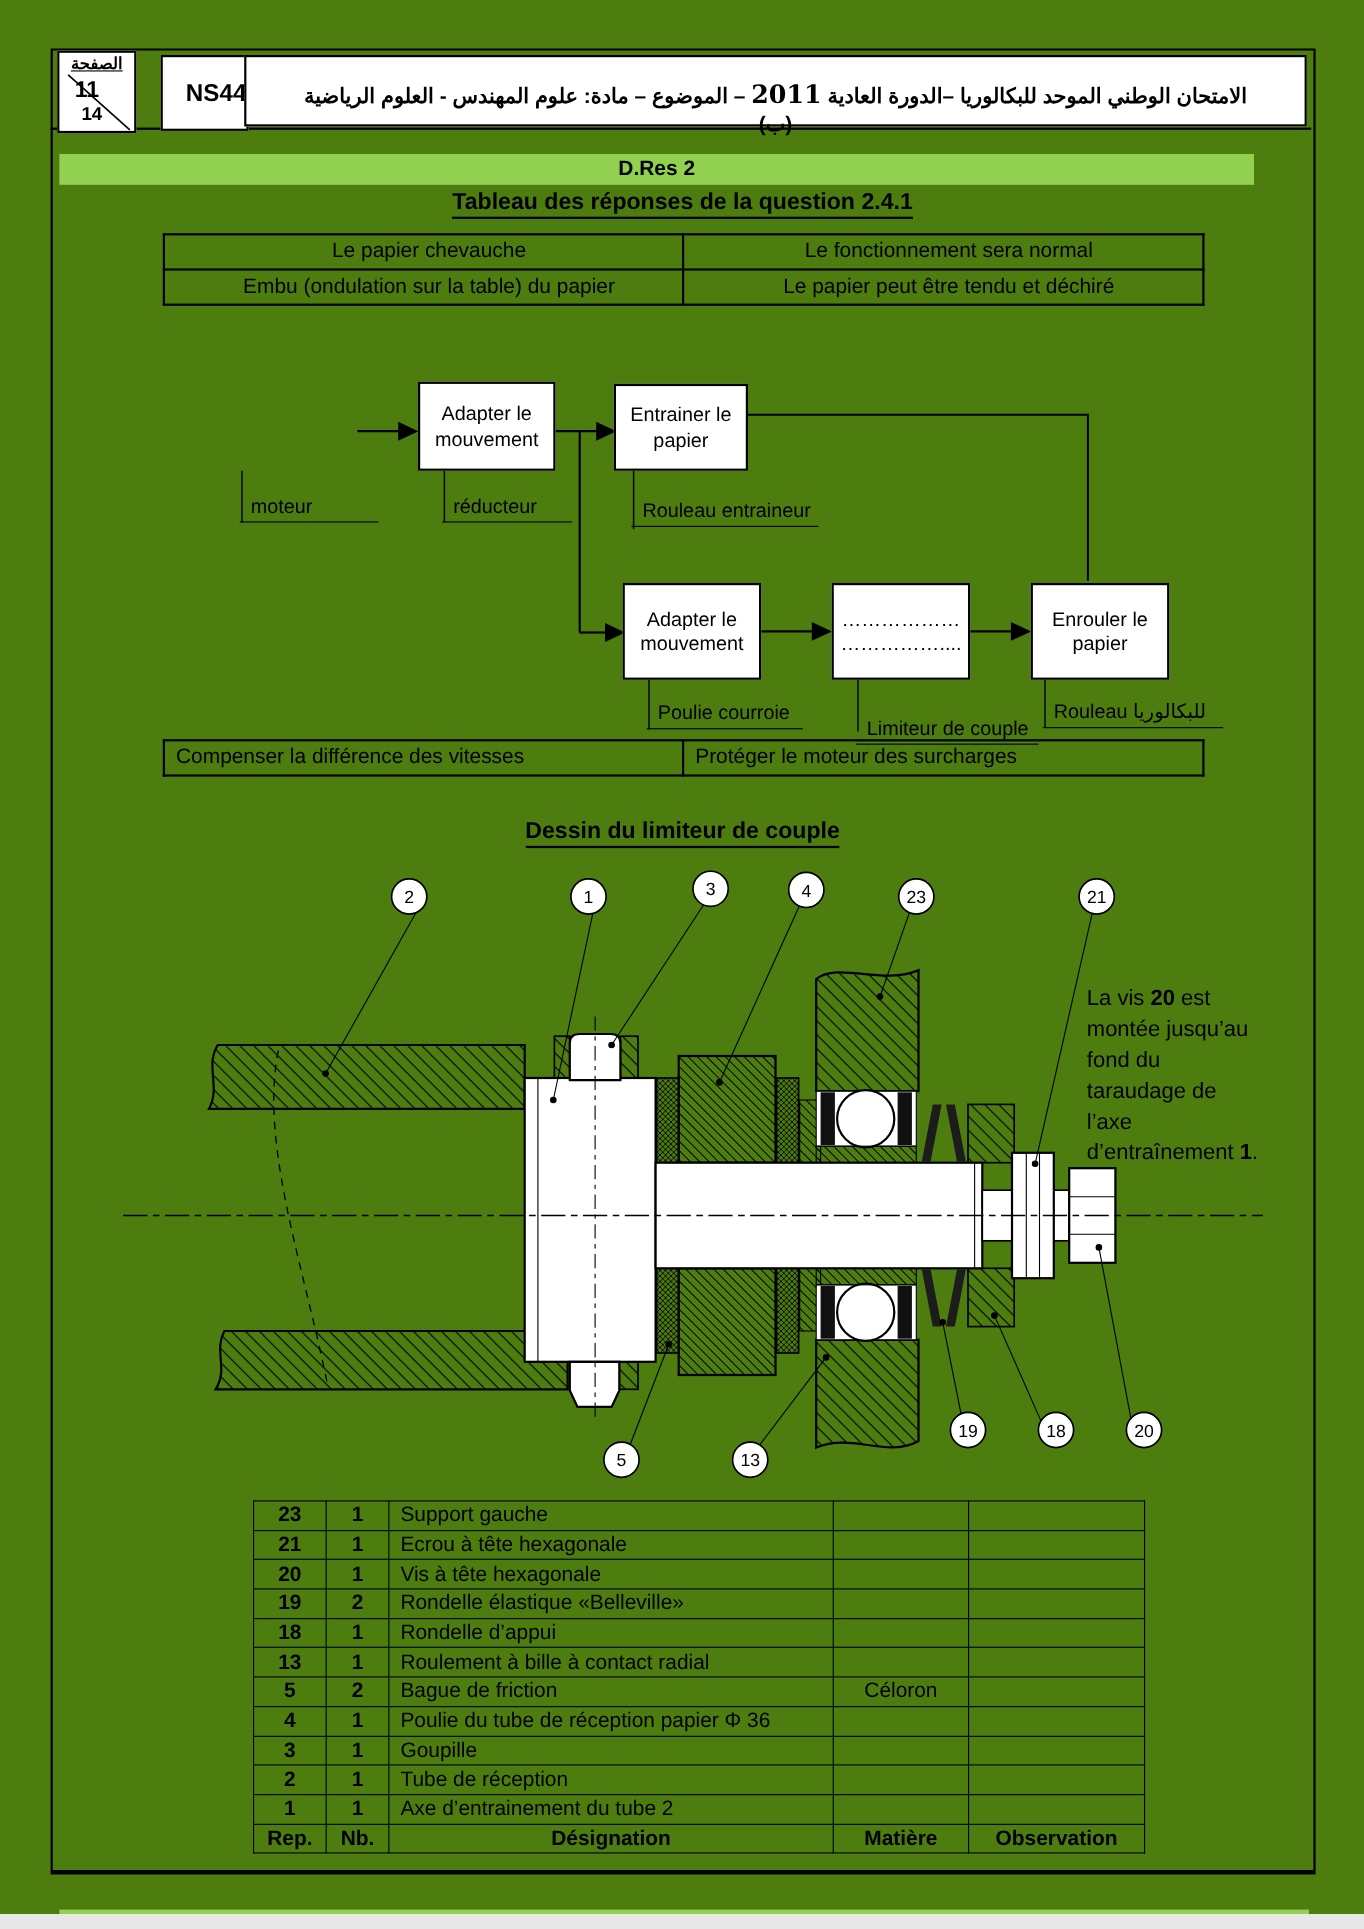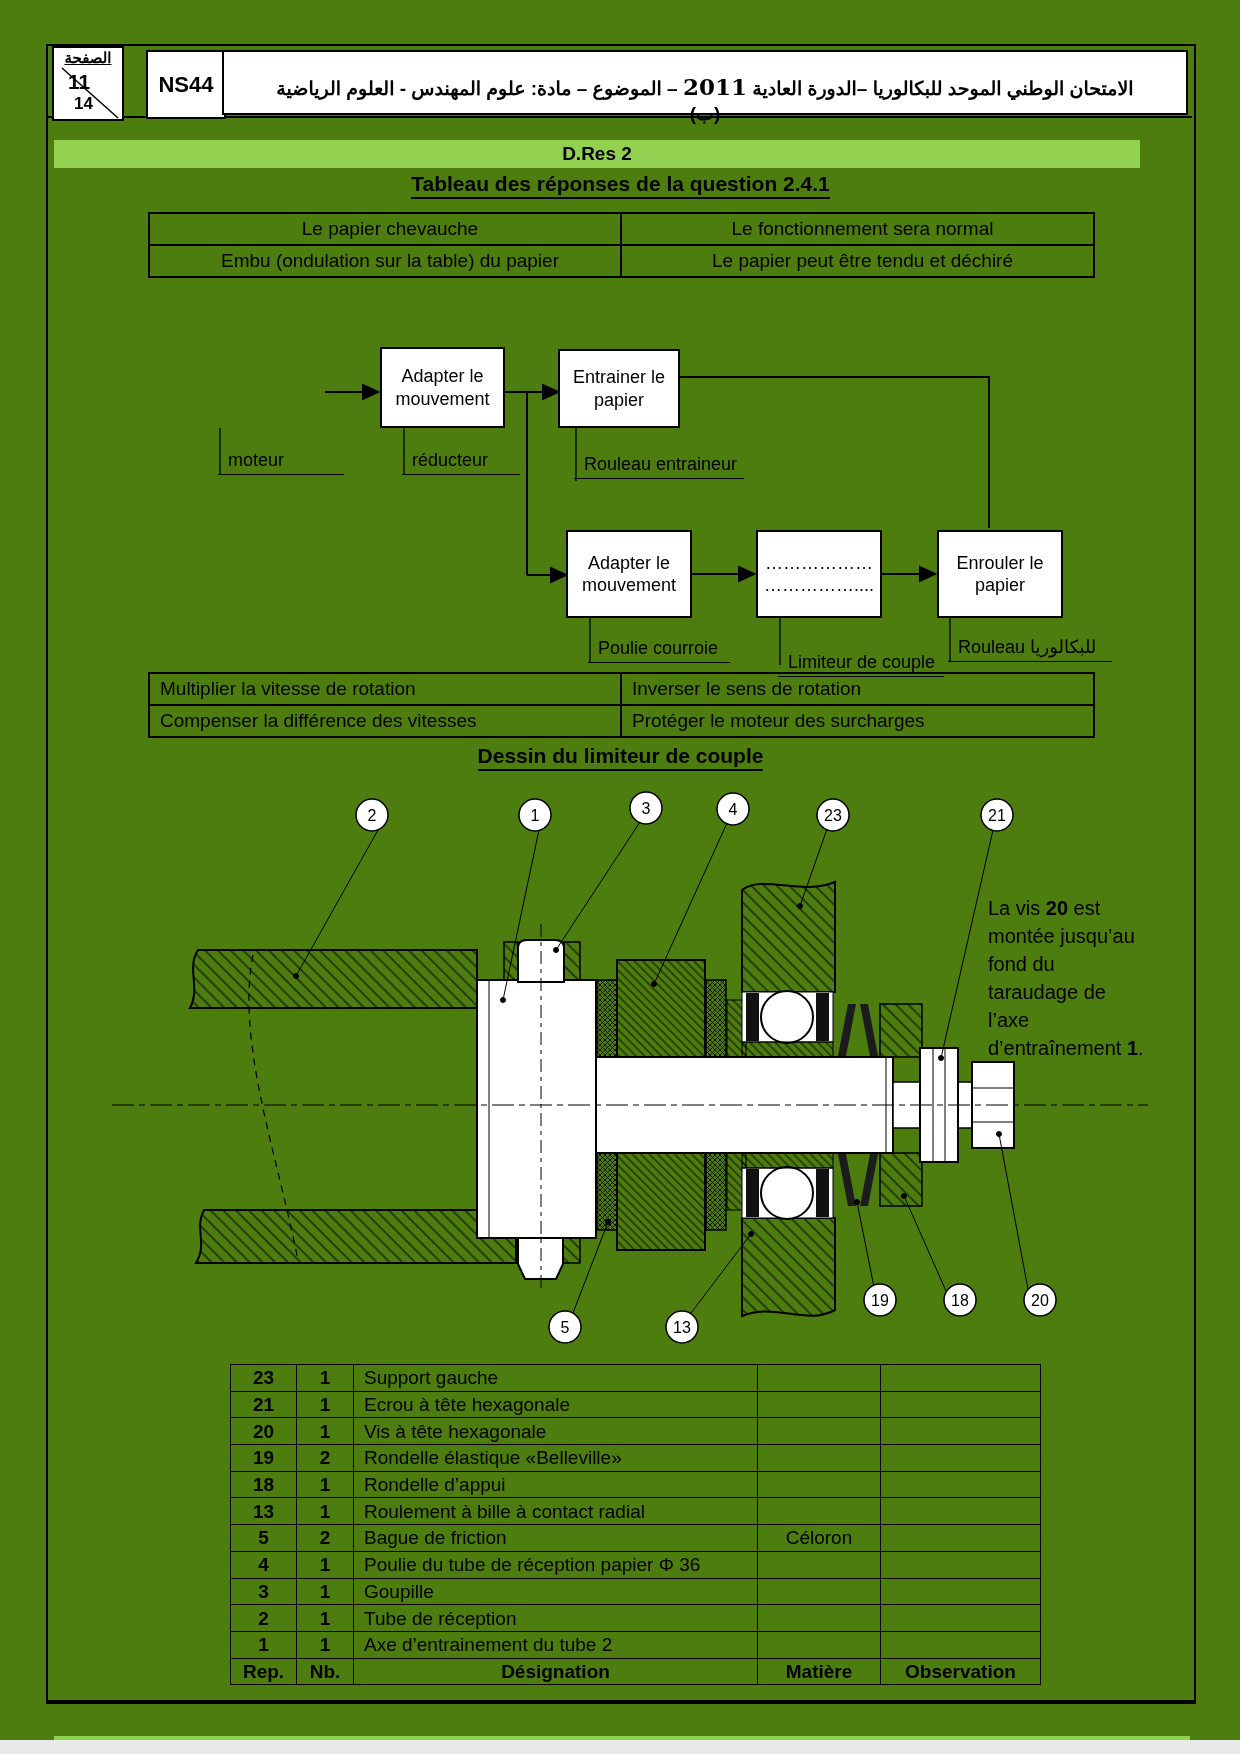--- a/index.html
+++ b/index.html
@@ -6,21 +6,21 @@
   .page{position:relative;width:1240px;height:1740px;background:#4d7c0f;
         font-family:"Liberation Sans",sans-serif;color:#000;overflow:hidden;}
   .abs{position:absolute;}
   .frame{left:46px;top:44px;width:1146px;height:1654px;border:2px solid #000;border-bottom-width:4px;}
   .hline{background:#000;}
   .hdr-box{border:2px solid #000;background:#fff;}
   .pagebox{left:52px;top:46px;width:68px;height:71px;font-weight:bold;}
   .pagebox .lbl{display:block;text-align:center;font-size:15px;text-decoration:underline;margin-top:1px;}
   .pagebox .n1{position:absolute;left:14px;top:22px;font-size:21px;}
   .pagebox .n2{position:absolute;left:20px;top:46px;font-size:17px;}
-  .nsbox{left:146px;top:50px;width:76px;height:65px;display:flex;align-items:center;justify-content:center;
+  .nsbox{left:146px;top:50px;width:76px;height:65px;display:flex;align-items:center;justify-content:flex-end;
          font-size:22px;font-weight:bold;}
   .titlebox{left:222px;top:50px;width:966px;height:65px;direction:rtl;text-align:center;
             font-size:19px;font-weight:bold;padding-top:20px;box-sizing:border-box;line-height:1.3;}
   .yearfx{font-family:"DejaVu Serif",serif;font-weight:900;font-size:23px;letter-spacing:1px;}
   .greenbar{left:54px;top:140px;width:1086px;height:28px;background:#92d050;display:flex;
             align-items:center;justify-content:center;font-size:19px;font-weight:bold;}
   .h-center{left:148px;width:945px;text-align:center;font-size:21px;font-weight:bold;}
   .h-center span{display:inline-block;border-bottom:2px solid #000;padding-bottom:1px;}
   table.anst{position:absolute;left:148px;border-collapse:collapse;table-layout:fixed;}
   table.anst td{border:2px solid #000;height:30px;font-size:19px;padding:0 0 0 10px;}
@@ -137,24 +137,20 @@
   <div class="abs dlabel" style="left:588px;top:638px;width:128px;">Poulie courroie</div>
   <div class="abs dlabel" style="left:778px;top:652px;width:152px;">Limiteur de couple</div>
   <div class="abs dlabel" style="left:948px;top:636px;width:150px;">Rouleau للبكالوريا</div>
 
   <table class="anst" style="top:672px;">
     <colgroup>
         <col style="width:472px">
         <col style="width:473px">
       </colgroup>
     <tbody>
-        <tr>
-      <td>Multiplier la vitesse de rotation</td>
-      <td>Inverser le sens de rotation</td>
-    </tr>
     <tr>
       <td>Compenser la différence des vitesses</td>
       <td>Protéger le moteur des surcharges</td>
     </tr>
   </tbody>
     </table>
 
   <div class="abs h-center" style="top:744px;">
     <span>Dessin du limiteur de couple</span>
   </div>

